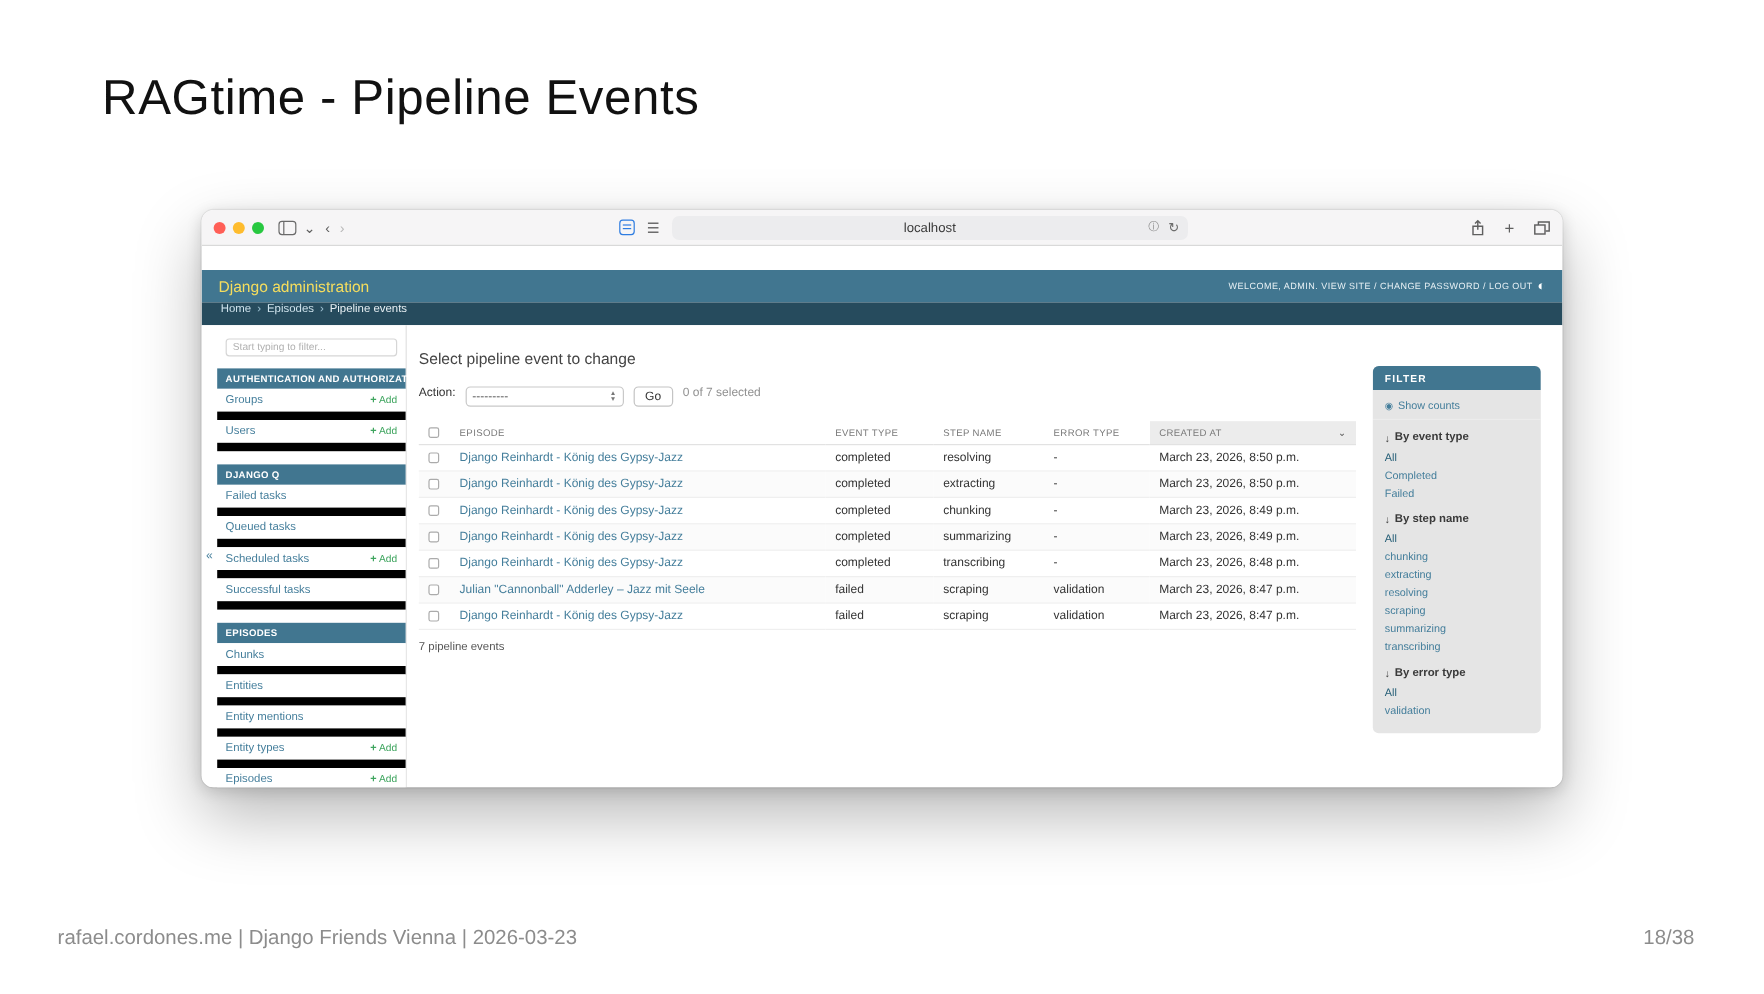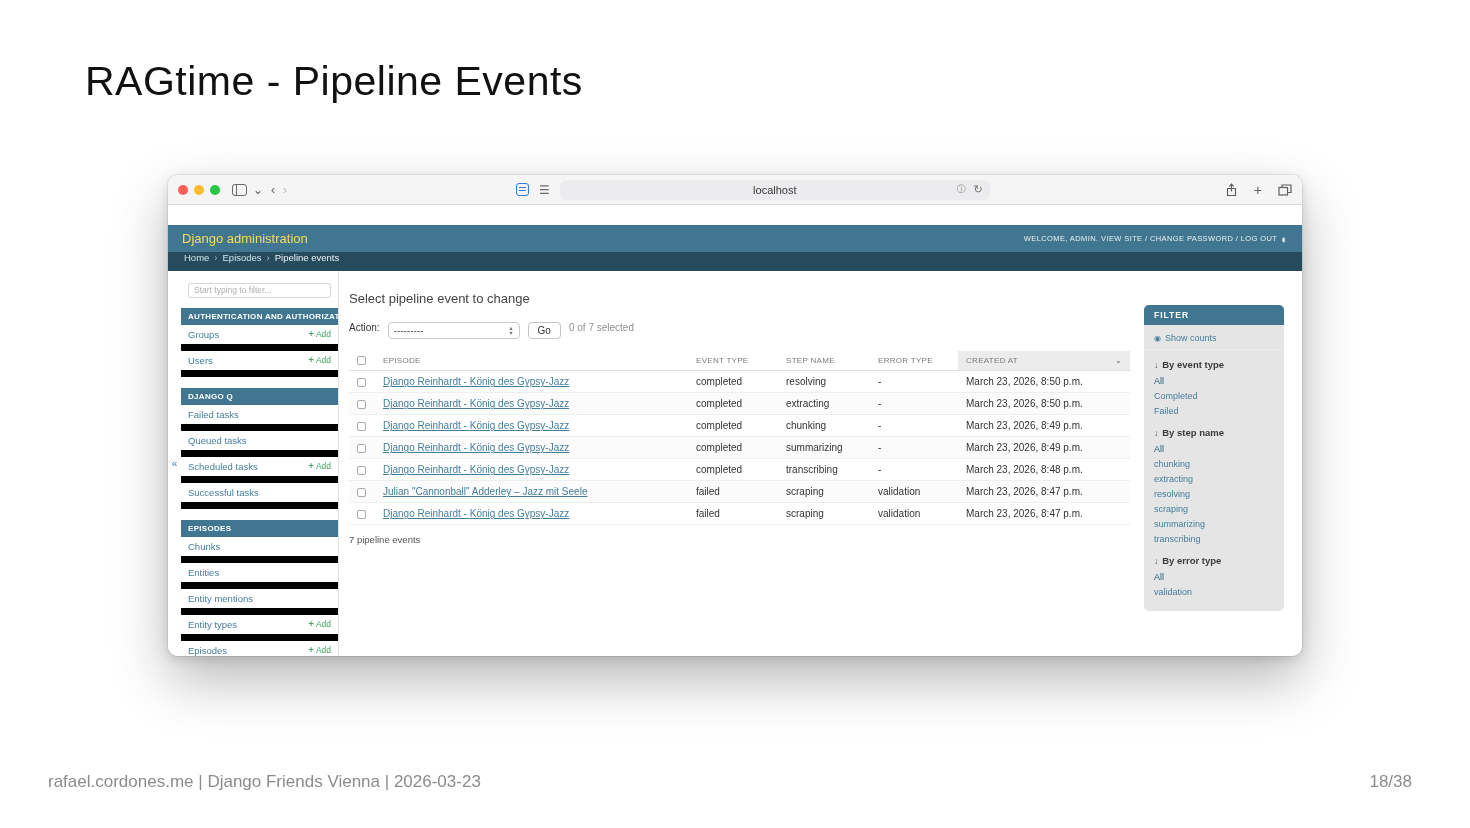--- a/index.html
+++ b/index.html
@@ -138,21 +138,21 @@
     text-align:left; padding:5px 8px; border-bottom:1px solid #e2e2e2; letter-spacing:.3px;
     white-space:nowrap; overflow:hidden;
   }
   th.sorted { background:#ececec; }
   .sort-arrow { float:right; color:#666; font-size:8px; }
   table.results tbody td {
     padding:5px 8px; border-bottom:1px solid #efefef; color:#333;
     white-space:nowrap; overflow:hidden; text-overflow:ellipsis;
   }
   table.results tbody tr:nth-child(even) { background:#fbfbfb; }
-  .row-link { color:#447e9b; cursor:pointer;text-decoration:underline; }
+  .row-link { color:#447e9b; cursor:pointer; }
   td.ok { color:#2fa24c; }
   td.fail { color:#cc3434; }
   input.cb {
     appearance:none; -webkit-appearance:none; width:9px; height:9px; margin:0;
     border:1px solid #ababab; border-radius:2px; background:#fff; vertical-align:middle; cursor:pointer;
   }
   .result-count { font-size:9.5px; color:#555; margin-top:9px; }
 
   
   .filter-col { width:140px; flex:0 0 auto; margin-top:24px; }

